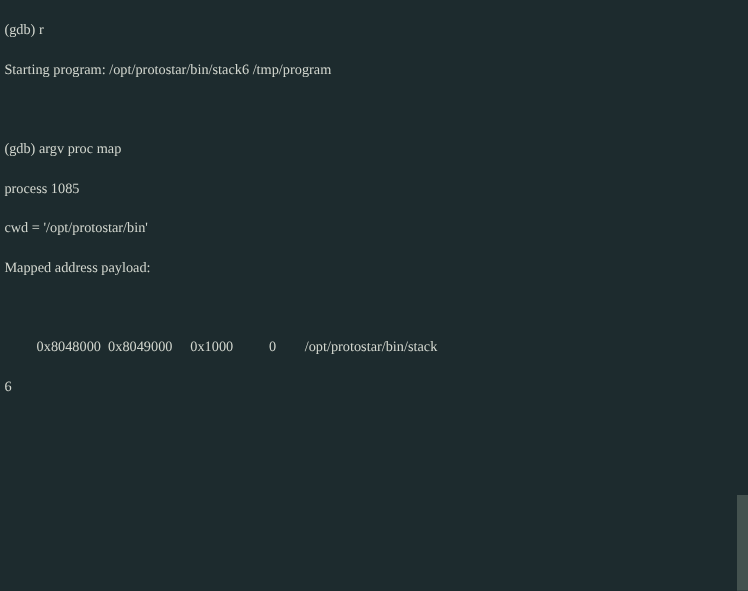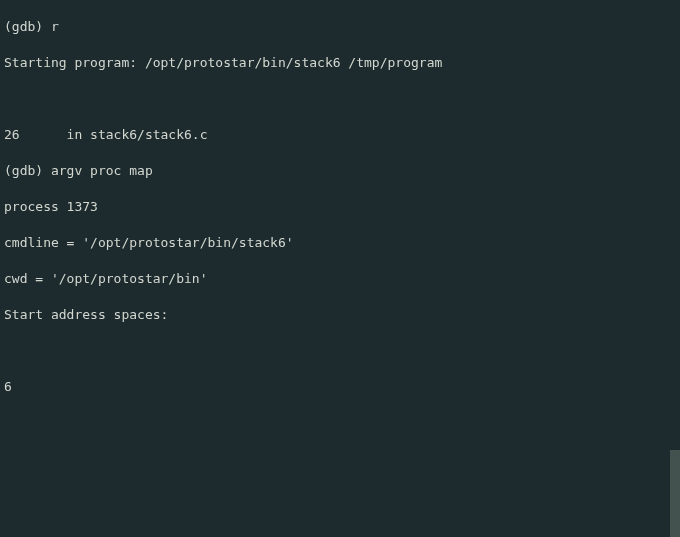--- a/index.html
+++ b/index.html
@@ -13,21 +13,21 @@
     line-height: 18px;
     color: #d3d7cf;
     overflow: hidden;
   }
   .terminal {
     padding: 0px 4px 0 4px;
     white-space: pre;
     position: relative;
     width: 672px;
   }
-  .line { display: block; min-height: 18px; }
+  .line { display: block; min-height: 18px; font-family: Liberation Serif, serif; }
   .scrollbar {
     position: absolute;
     right: 0;
     top: 0;
     width: 10px;
     height: 537px;
     background: #1d2b2e;
   }
   .scroll-thumb {
     position: absolute;
@@ -36,27 +36,26 @@
     background: #44524f;
   }
 </style>
 </head>
 <body>
 
 <div class="terminal">
 <span class="line"><span>(gdb) </span><span>r</span></span>
 <span class="line">Starting program: /opt/protostar/bin/stack6 /tmp/program</span>
 <span class="line"></span>
-<span class="line">26      in stack6/stack6.c</span>
 <span class="line"><span>(gdb) </span><span>argv proc map</span></span>
-<span class="line">process 1373</span>
-<span class="line">cmdline = '/opt/protostar/bin/stack6'</span>
+<span class="line">process 1085</span>
 <span class="line">cwd = '/opt/protostar/bin'</span>
-<span class="line">Start address spaces:</span>
+<span class="line">Mapped address payload:</span>
 <span class="line"></span>
+<span class="line">         0x8048000  0x8049000     0x1000          0        /opt/protostar/bin/stack</span>
 <span class="line">6</span>
 
 
 
 
 
 
 
 
 

